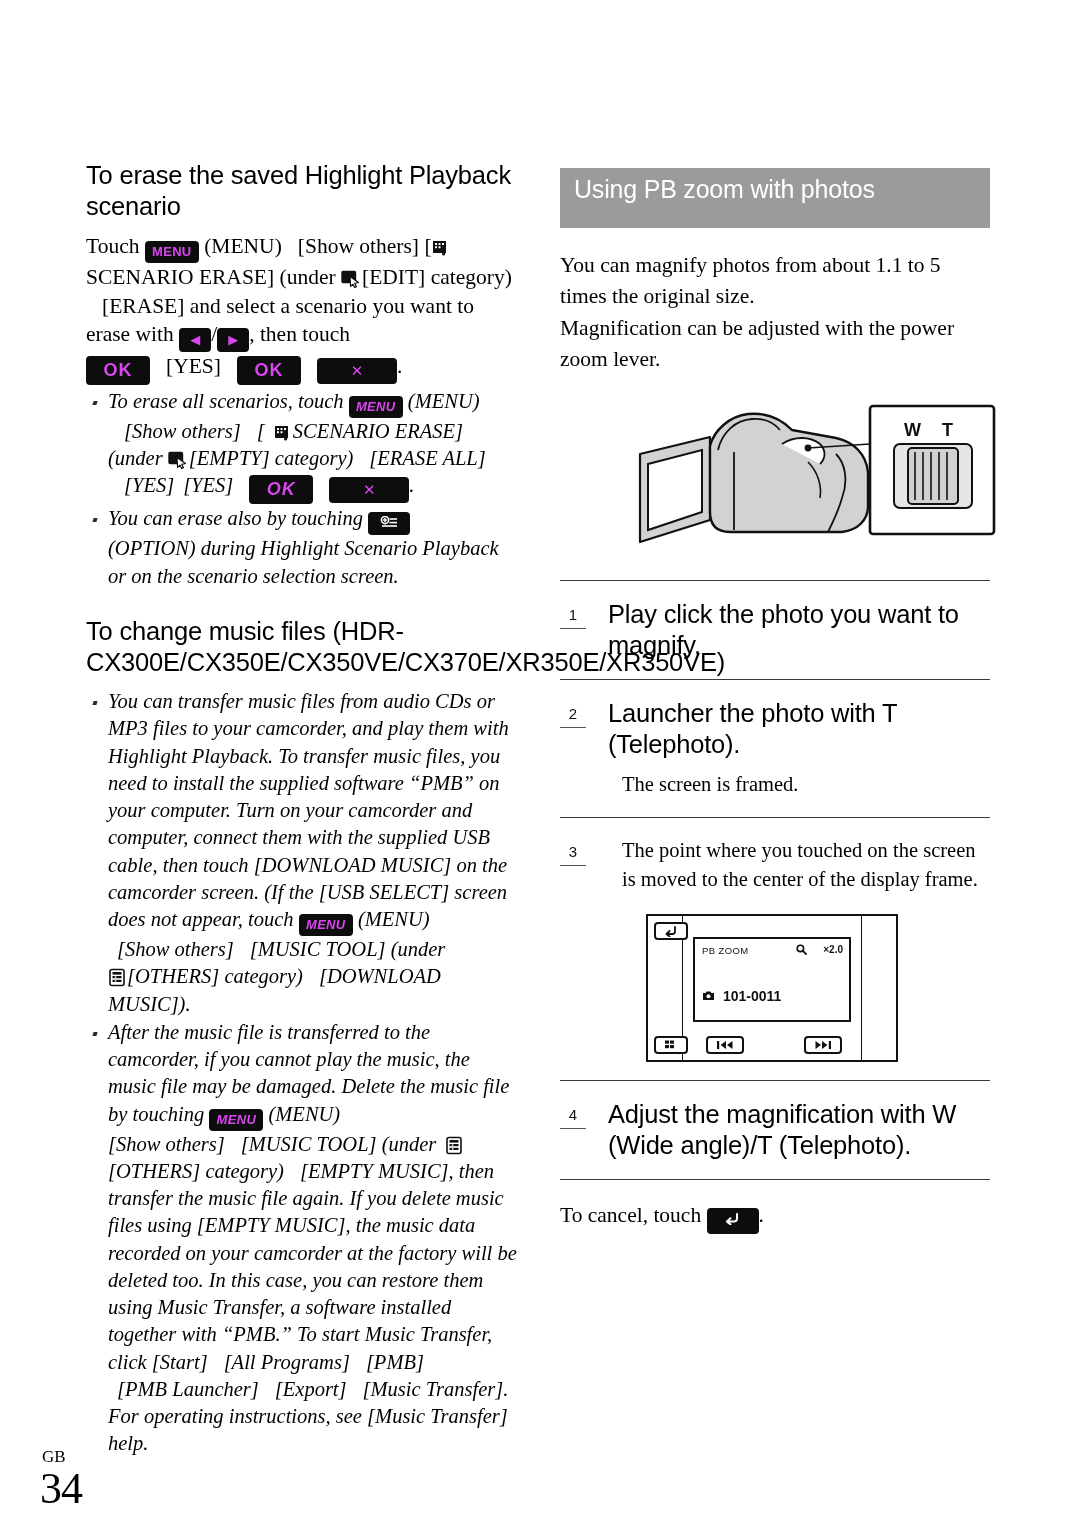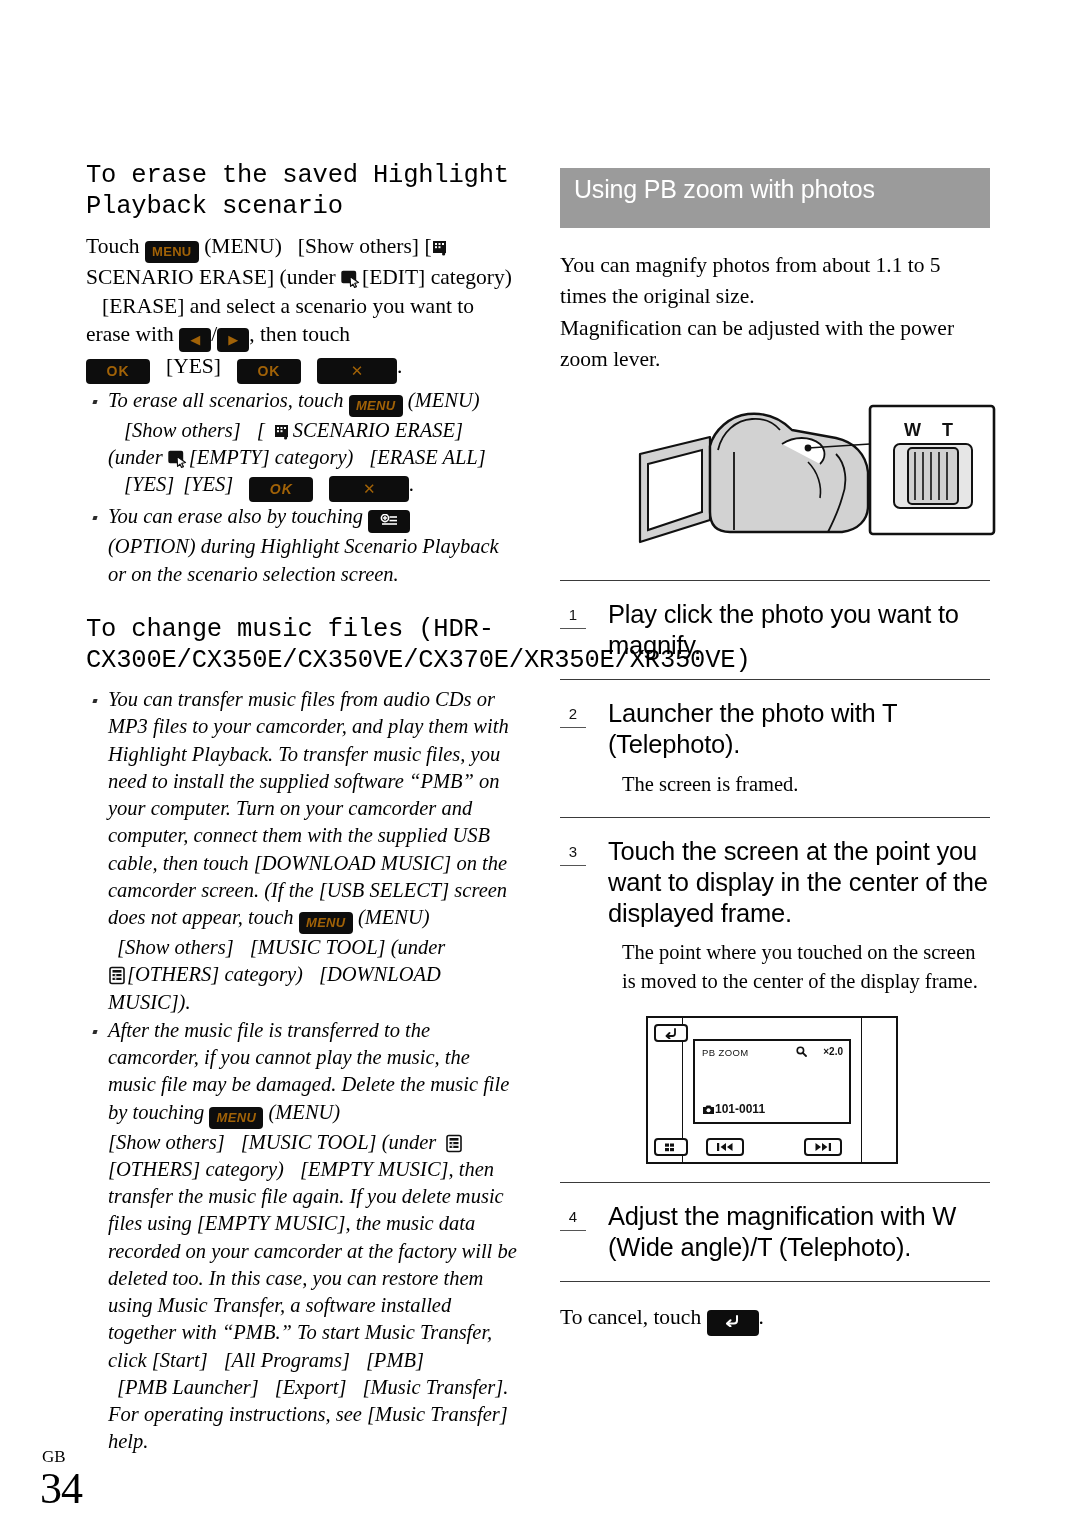--- a/index.html
+++ b/index.html
@@ -31,21 +31,21 @@
   }
   .col-right {
     position: absolute;
     left: 560px;
     top: 168px;
     width: 430px;
   }
 
   
   h2.sec-head {
-    font-family: Liberation Mono, monospace;
+    font-family: Liberation Sans, sans-serif;
     font-size: 25.5px;
     font-weight: 400;
     line-height: 1.22;
     margin: 0 0 10px 0;
     letter-spacing: -0.2px;
   }
 
   .bar-head {
     background: #9b9b9b;
     color: #ffffff;
@@ -88,36 +88,36 @@
     width: 4px;
     height: 4px;
     background: #2b2b2b;
     transform: skewX(-16deg);
   }
 
   
   .key {
     display: inline-block;
     background: #0d0d0d;
-    color: #a16207;
+    color: #d946ef;
     font-family: "Liberation Sans", "DejaVu Sans", sans-serif;
     border-radius: 4px;
     vertical-align: -3px;
     text-align: center;
     line-height: 1;
   }
   .key-menu {
     font-size: 13px;
     font-weight: 700;
     letter-spacing: 0.3px;
     padding: 4px 6px 5px 6px;
     min-width: 42px;
   }
   .key-ok {
-    font-size: 14px;
+    font-size: 18px;
     font-weight: 700;
     letter-spacing: 1px;
     padding: 5px 12px 6px 12px;
     min-width: 40px;
   }
   .key-x {
     font-size: 15px;
     font-weight: 700;
     padding: 5px 18px 6px 18px;
     min-width: 44px;
@@ -238,27 +238,27 @@
     right: 6px; top: 5px;
     font-size: 10px;
     font-weight: 700;
     color: #111;
     display: flex;
     align-items: center;
     gap: 16px;
   }
   .pbz-file {
     position: absolute;
-    left: 7px; bottom: 6px;
-    font-size: 12px;
+    left: 7px; bottom: 16px;
+    font-size: 14px;
     font-weight: 700;
     color: #111;
     display: flex;
     align-items: center;
-    gap: 0;
+    gap: 8px;
   }
   .pbz-btn {
     position: absolute;
     border: 2px solid #111;
     border-radius: 4px;
     background: #fff;
     display: flex;
     align-items: center;
     justify-content: center;
     font-size: 11px;
@@ -453,21 +453,20 @@
     <hr class="rule">
     <div class="step">
       <span class="step-num">2</span>
       <p class="step-title">Launcher the photo with T (Telephoto).</p>
       <p class="step-note">The screen is framed.</p>
     </div>
 
     <hr class="rule">
     <div class="step">
       <span class="step-num">3</span>
-      <p class="step-title">Touch the screen at the point you want to display in the center of the displayed frame.</p>
       <p class="step-note">The point where you touched on the screen is moved to the center of the display frame.</p>
     </div>
 
     <div class="pbz-wrap">
       <div class="pbz">
         <div class="pbz-vline l"></div>
         <div class="pbz-vline r"></div>
 
         <div class="pbz-btn pbz-btn-back">
           <svg width="14" height="12" viewBox="0 0 14 12">

